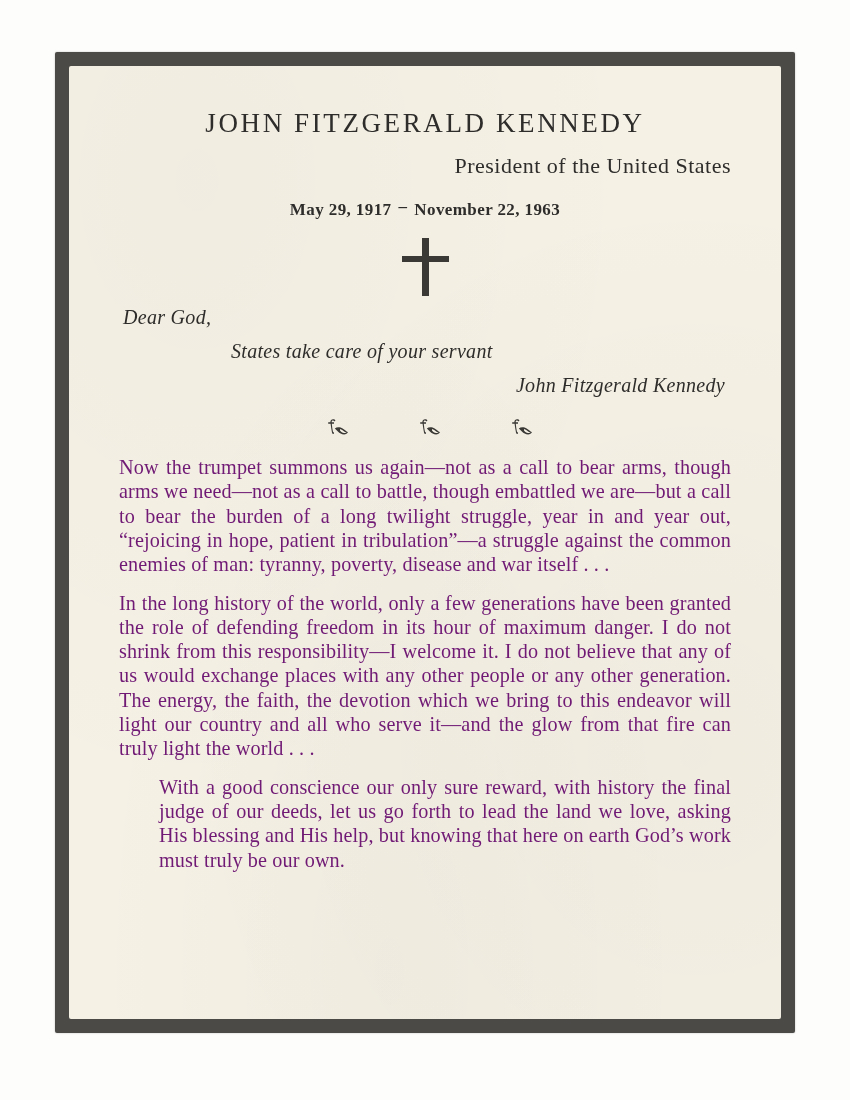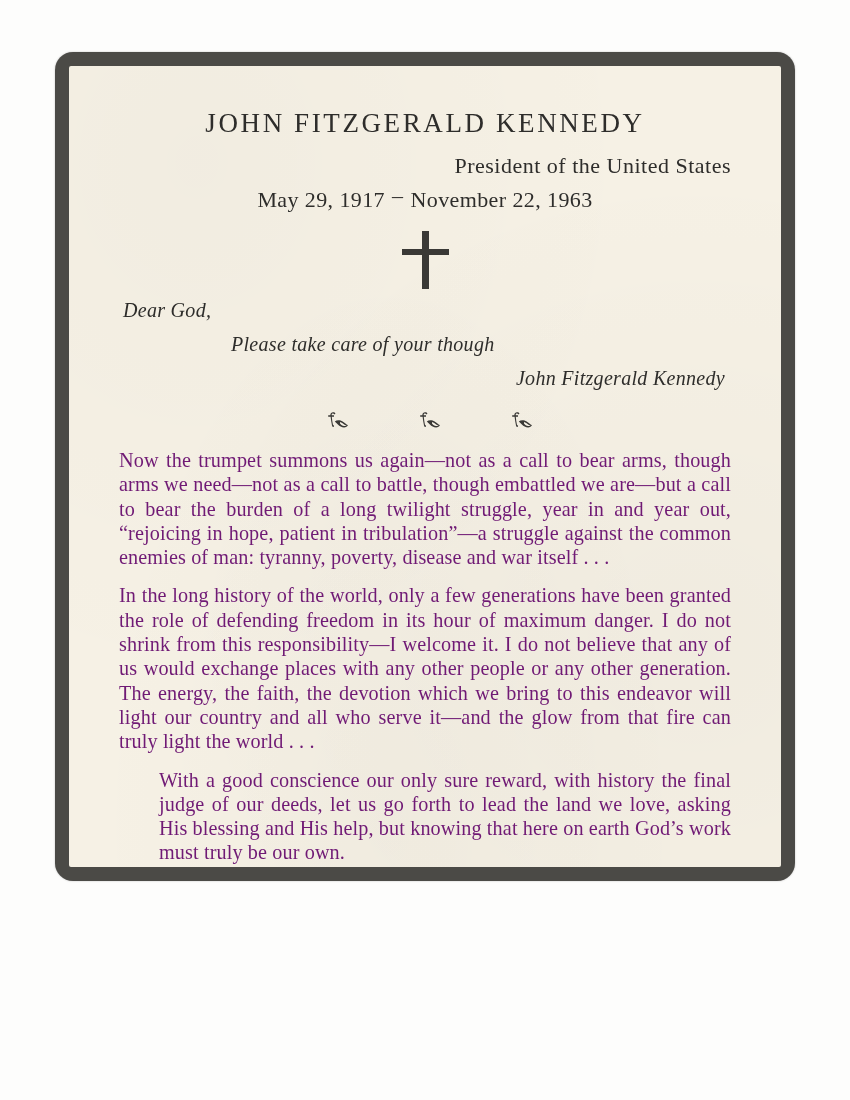--- a/index.html
+++ b/index.html
@@ -16,24 +16,24 @@
     overflow: hidden;
     font-family: "Liberation Serif", "DejaVu Serif", serif;
   }
 
   
   #card {
     position: absolute;
     left: 55px;
     top: 52px;
     width: 740px;
-    height: 829px;
+    height: 981px;
     box-sizing: border-box;
     background: #4b4a46;
-    border-radius: 18px;
+    border-radius: 2px;
     padding: 14px;
     box-shadow: 0 0 2px rgba(0,0,0,0.25);
   }
   #card-inner {
     width: 100%;
     height: 100%;
     box-sizing: border-box;
     background: #f6f1e5;
     border-radius: 2px;
     position: relative;
@@ -69,24 +69,25 @@
   }
   .hdr-sub {
     text-align: right;
     font-size: 22px;
     letter-spacing: 0.5px;
     color: #2e2d2b;
     margin-top: 14px;
   }
   .hdr-dates {
     text-align: center;
-    font-size: 22px;
+    font-size: 17px;
     letter-spacing: 0.4px;
     color: #2e2d2b;
-    margin-top: 4px;
+    margin-top: 18px;
+    font-weight: bold;
   }
   .hdr-dates .dash {
     display: inline-block;
     margin: 0 7px;
     vertical-align: 0.18em;
   }
 
   
   .cross-wrap {
     margin-top: 18px;
@@ -179,21 +180,21 @@
 
         <div class="cross-wrap">
           <div class="cross">
             <div class="bar-v"></div>
             <div class="bar-h"></div>
           </div>
         </div>
 
         <div class="prayer">
           <div class="l1">Dear God,</div>
-          <div class="l2">Please take care of your though</div>
+          <div class="l2">States take care of your servant</div>
           <div class="l3">John Fitzgerald Kennedy</div>
         </div>
 
         <div class="ornaments">
           <span>
             <svg class="fleuron" viewBox="0 0 22 20" xmlns="http://www.w3.org/2000/svg">
               <path d="M6.2 1.2 C4.2 1.2 3.2 2.6 3.4 4.2 L1.2 4.2 L1.2 5.8 L3.6 5.8 C3.9 8.6 4.4 11.6 5.0 14.4 C5.2 15.4 5.9 16.0 6.8 16.0 L6.8 14.2 C6.3 14.2 6.0 13.9 5.9 13.4 C5.4 11.0 5.0 8.4 4.8 5.8 L7.0 5.8 L7.0 4.2 L4.7 4.2 C4.6 3.2 5.0 2.6 6.0 2.6 C6.6 2.6 7.0 2.9 7.2 3.4 L8.5 2.6 C8.0 1.7 7.2 1.2 6.2 1.2 Z" fill="#3a3936"></path>
               <path d="M7.8 10.4 C9.4 9.2 11.6 8.8 13.6 9.6 C15.9 10.5 17.6 12.3 19.6 13.4 C20.4 13.8 21.0 13.9 21.0 13.9 C20.4 15.4 18.9 16.4 17.1 16.4 C14.6 16.4 12.6 15.1 10.9 13.5 C9.9 12.5 8.9 11.4 7.8 10.4 Z" fill="#3a3936"></path>
               <path d="M13.0 11.0 C14.6 11.4 15.9 12.5 17.2 13.4 C18.0 13.9 18.8 14.3 19.6 14.4 C18.9 15.0 18.0 15.2 17.1 15.1 C15.4 14.9 14.1 13.8 13.0 12.5 Z" fill="#f6f1e5"></path>
             </svg>

